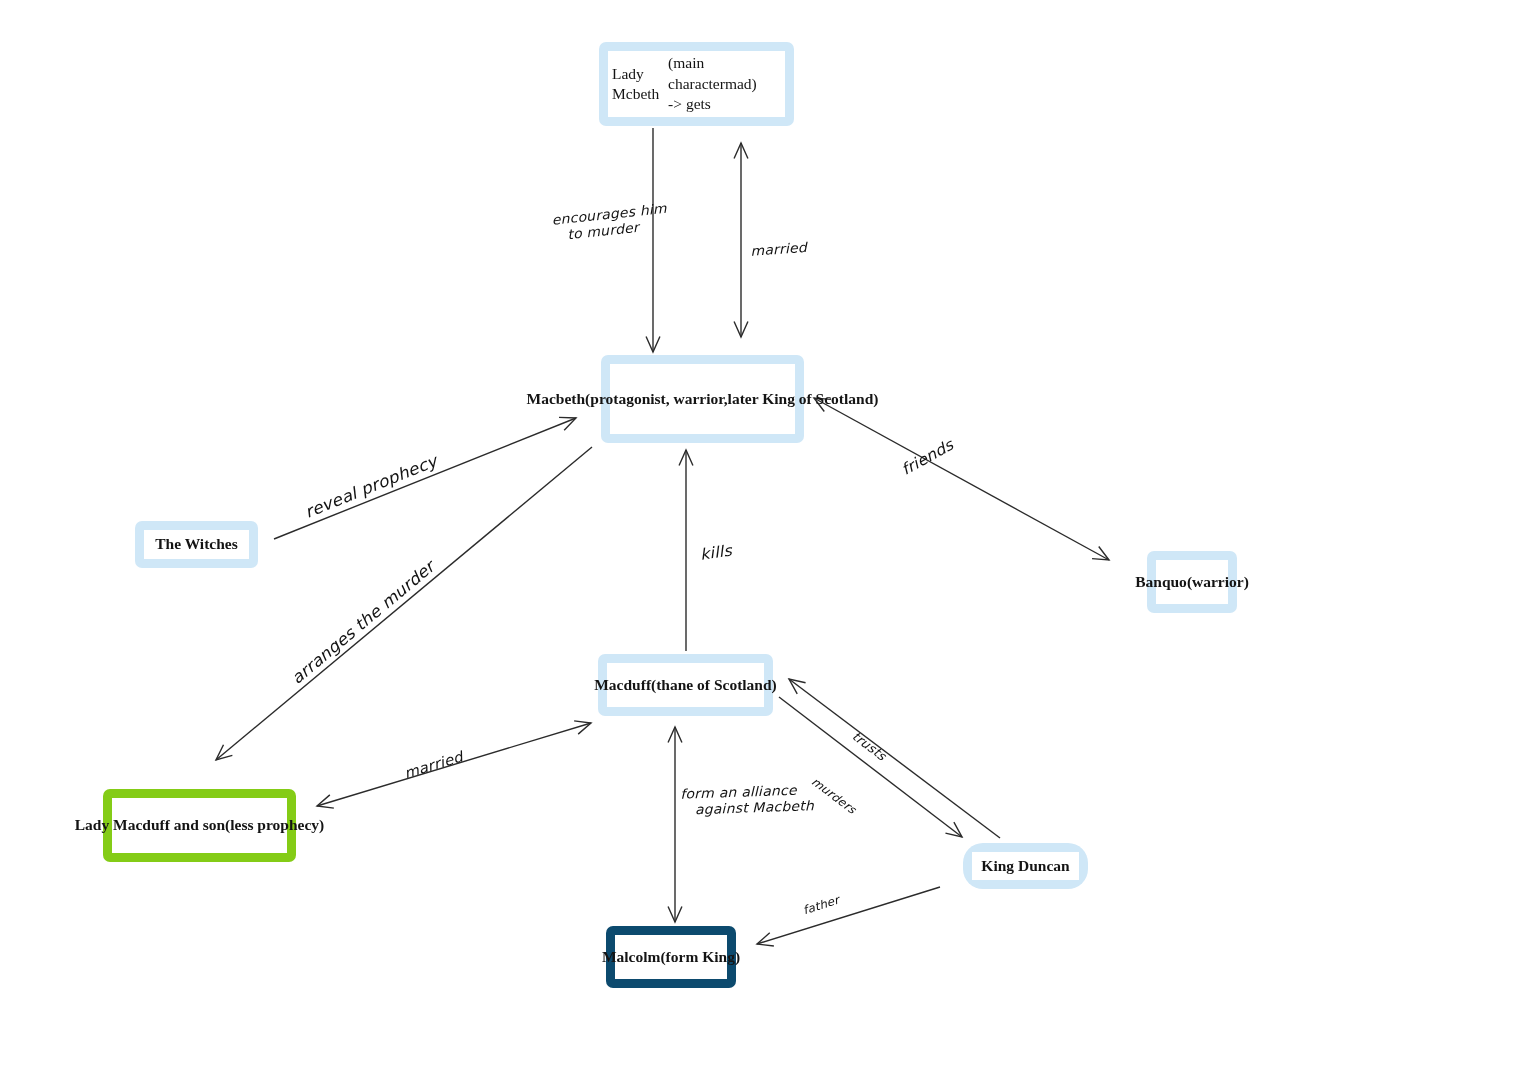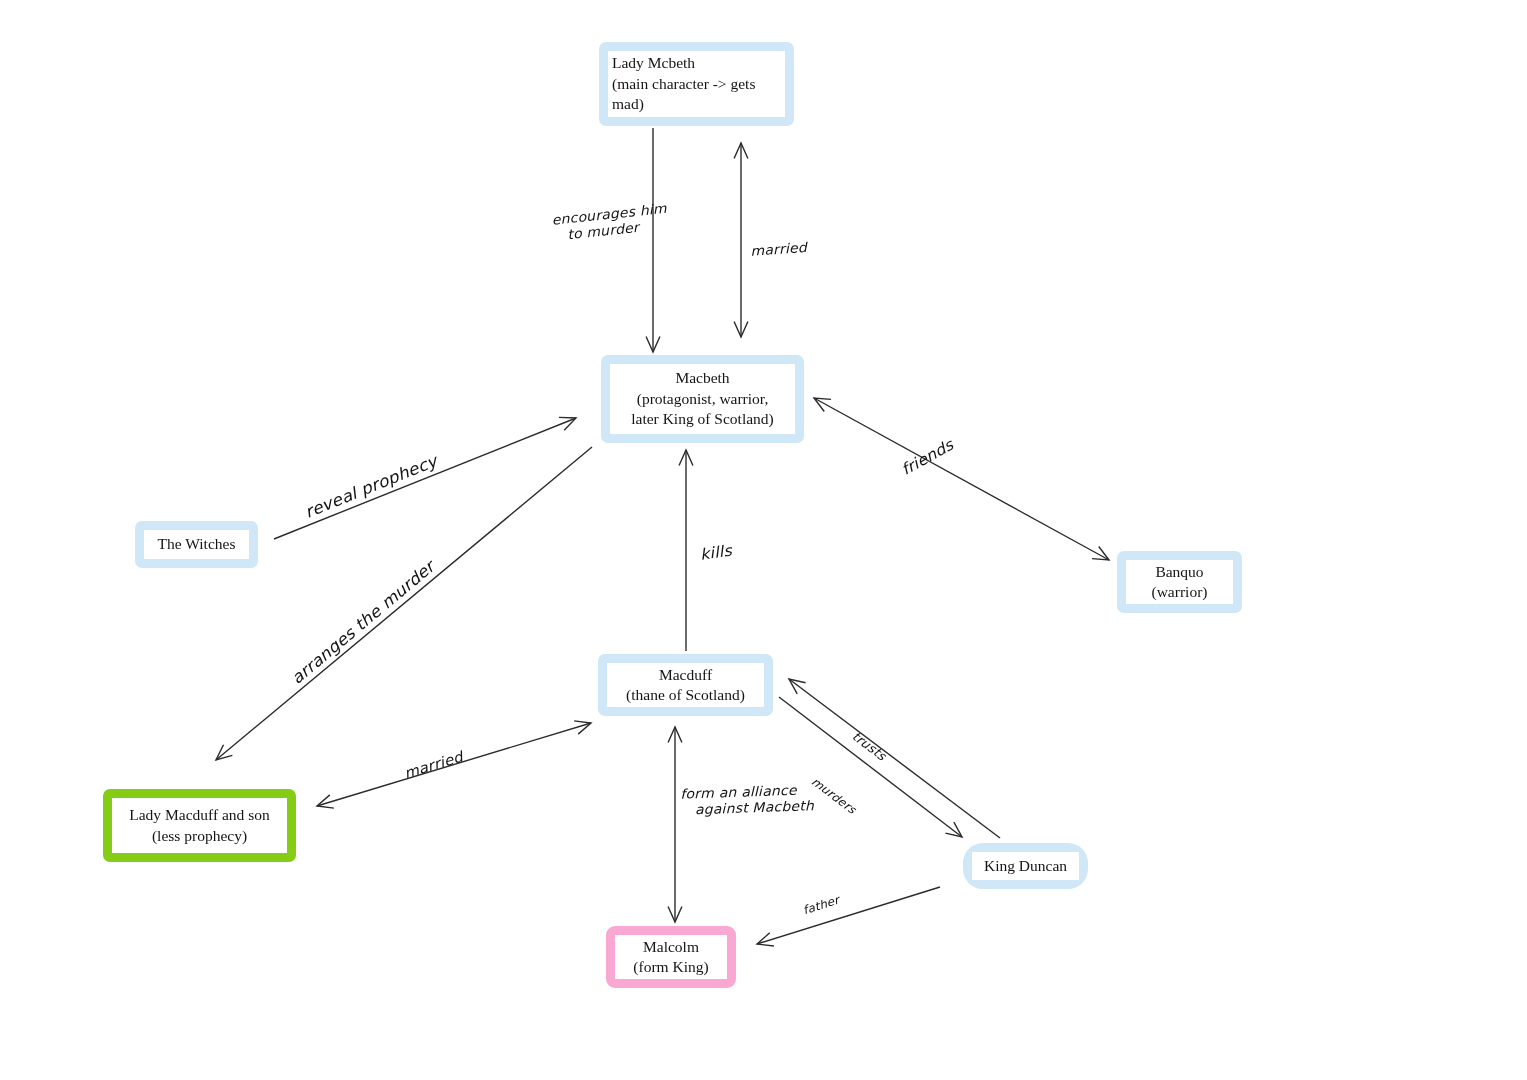--- a/index.html
+++ b/index.html
@@ -34,40 +34,41 @@
     box-sizing: border-box;
     display: flex;
     align-items: center;
     justify-content: center;
   }
   .node-inner {
     background: #ffffff;
     width: 100%;
     height: 100%;
     display: flex;
-    flex-direction: column;
+    flex-direction: row;
     align-items: center;
     justify-content: center;
     box-sizing: border-box;
     padding: 2px 4px;
   }
   .node-line {
     font-family: "Liberation Serif", "DejaVu Serif", serif;
     font-size: 15.5px;
     line-height: 1.32;
     color: #141414;
     white-space: nowrap;
   }
   .node-line.wrapline {
     white-space: normal;
     text-align: left;
     width: 100%;
   }
   .node-line.ctr {
     text-align: left;
+    font-weight: bold;
   }
   .edge-label {
     position: absolute;
     font-family: "DejaVu Sans", "Liberation Sans", sans-serif;
     font-size: 14px;
     color: #121212;
     white-space: nowrap;
     transform-origin: left top;
     letter-spacing: 0.2px;
   }
@@ -152,21 +153,21 @@
           <div class="node-line ctr">Macbeth</div>
           <div class="node-line ctr">(protagonist, warrior,</div>
           <div class="node-line ctr">later King of Scotland)</div>
         </div>
       </div>
       <div class="node" style="left: 135px; top: 521px; width: 123px; height: 47px; background: rgb(207, 231, 247);">
         <div class="node-inner">
           <div class="node-line ctr">The Witches</div>
         </div>
       </div>
-      <div class="node" style="left: 1117px; top: 551px; width: 125px; height: 62px; background: rgb(207, 231, 247);">
+      <div class="node" style="left: 1147px; top: 551px; width: 90px; height: 62px; background: rgb(207, 231, 247);">
         <div class="node-inner">
           <div class="node-line ctr">Banquo</div>
           <div class="node-line ctr">(warrior)</div>
         </div>
       </div>
       <div class="node" style="left: 598px; top: 654px; width: 175px; height: 62px; background: rgb(207, 231, 247);">
         <div class="node-inner">
           <div class="node-line ctr">Macduff</div>
           <div class="node-line ctr">(thane of Scotland)</div>
         </div>
@@ -175,21 +176,21 @@
         <div class="node-inner">
           <div class="node-line ctr">Lady Macduff and son</div>
           <div class="node-line ctr">(less prophecy)</div>
         </div>
       </div>
       <div class="node" style="left: 963px; top: 843px; width: 125px; height: 46px; background: rgb(207, 231, 247); border-radius: 20px;">
         <div class="node-inner">
           <div class="node-line ctr">King Duncan</div>
         </div>
       </div>
-      <div class="node" style="left: 606px; top: 926px; width: 130px; height: 62px; background: #f9a8d4; border-radius: 9px;">
+      <div class="node" style="left: 606px; top: 926px; width: 130px; height: 62px; background: #0c4a6e;">
         <div class="node-inner">
           <div class="node-line ctr">Malcolm</div>
           <div class="node-line ctr">(form King)</div>
         </div>
       </div>
     </div>
   <div id="label-layer">
       <div class="edge-label" style="left: 552px; top: 212px; font-size: 14px; transform: rotate(-6deg);">
         <span class="hw">encourages him</span>
         <span class="hw2" style="margin-left: 14px;">to murder</span>

